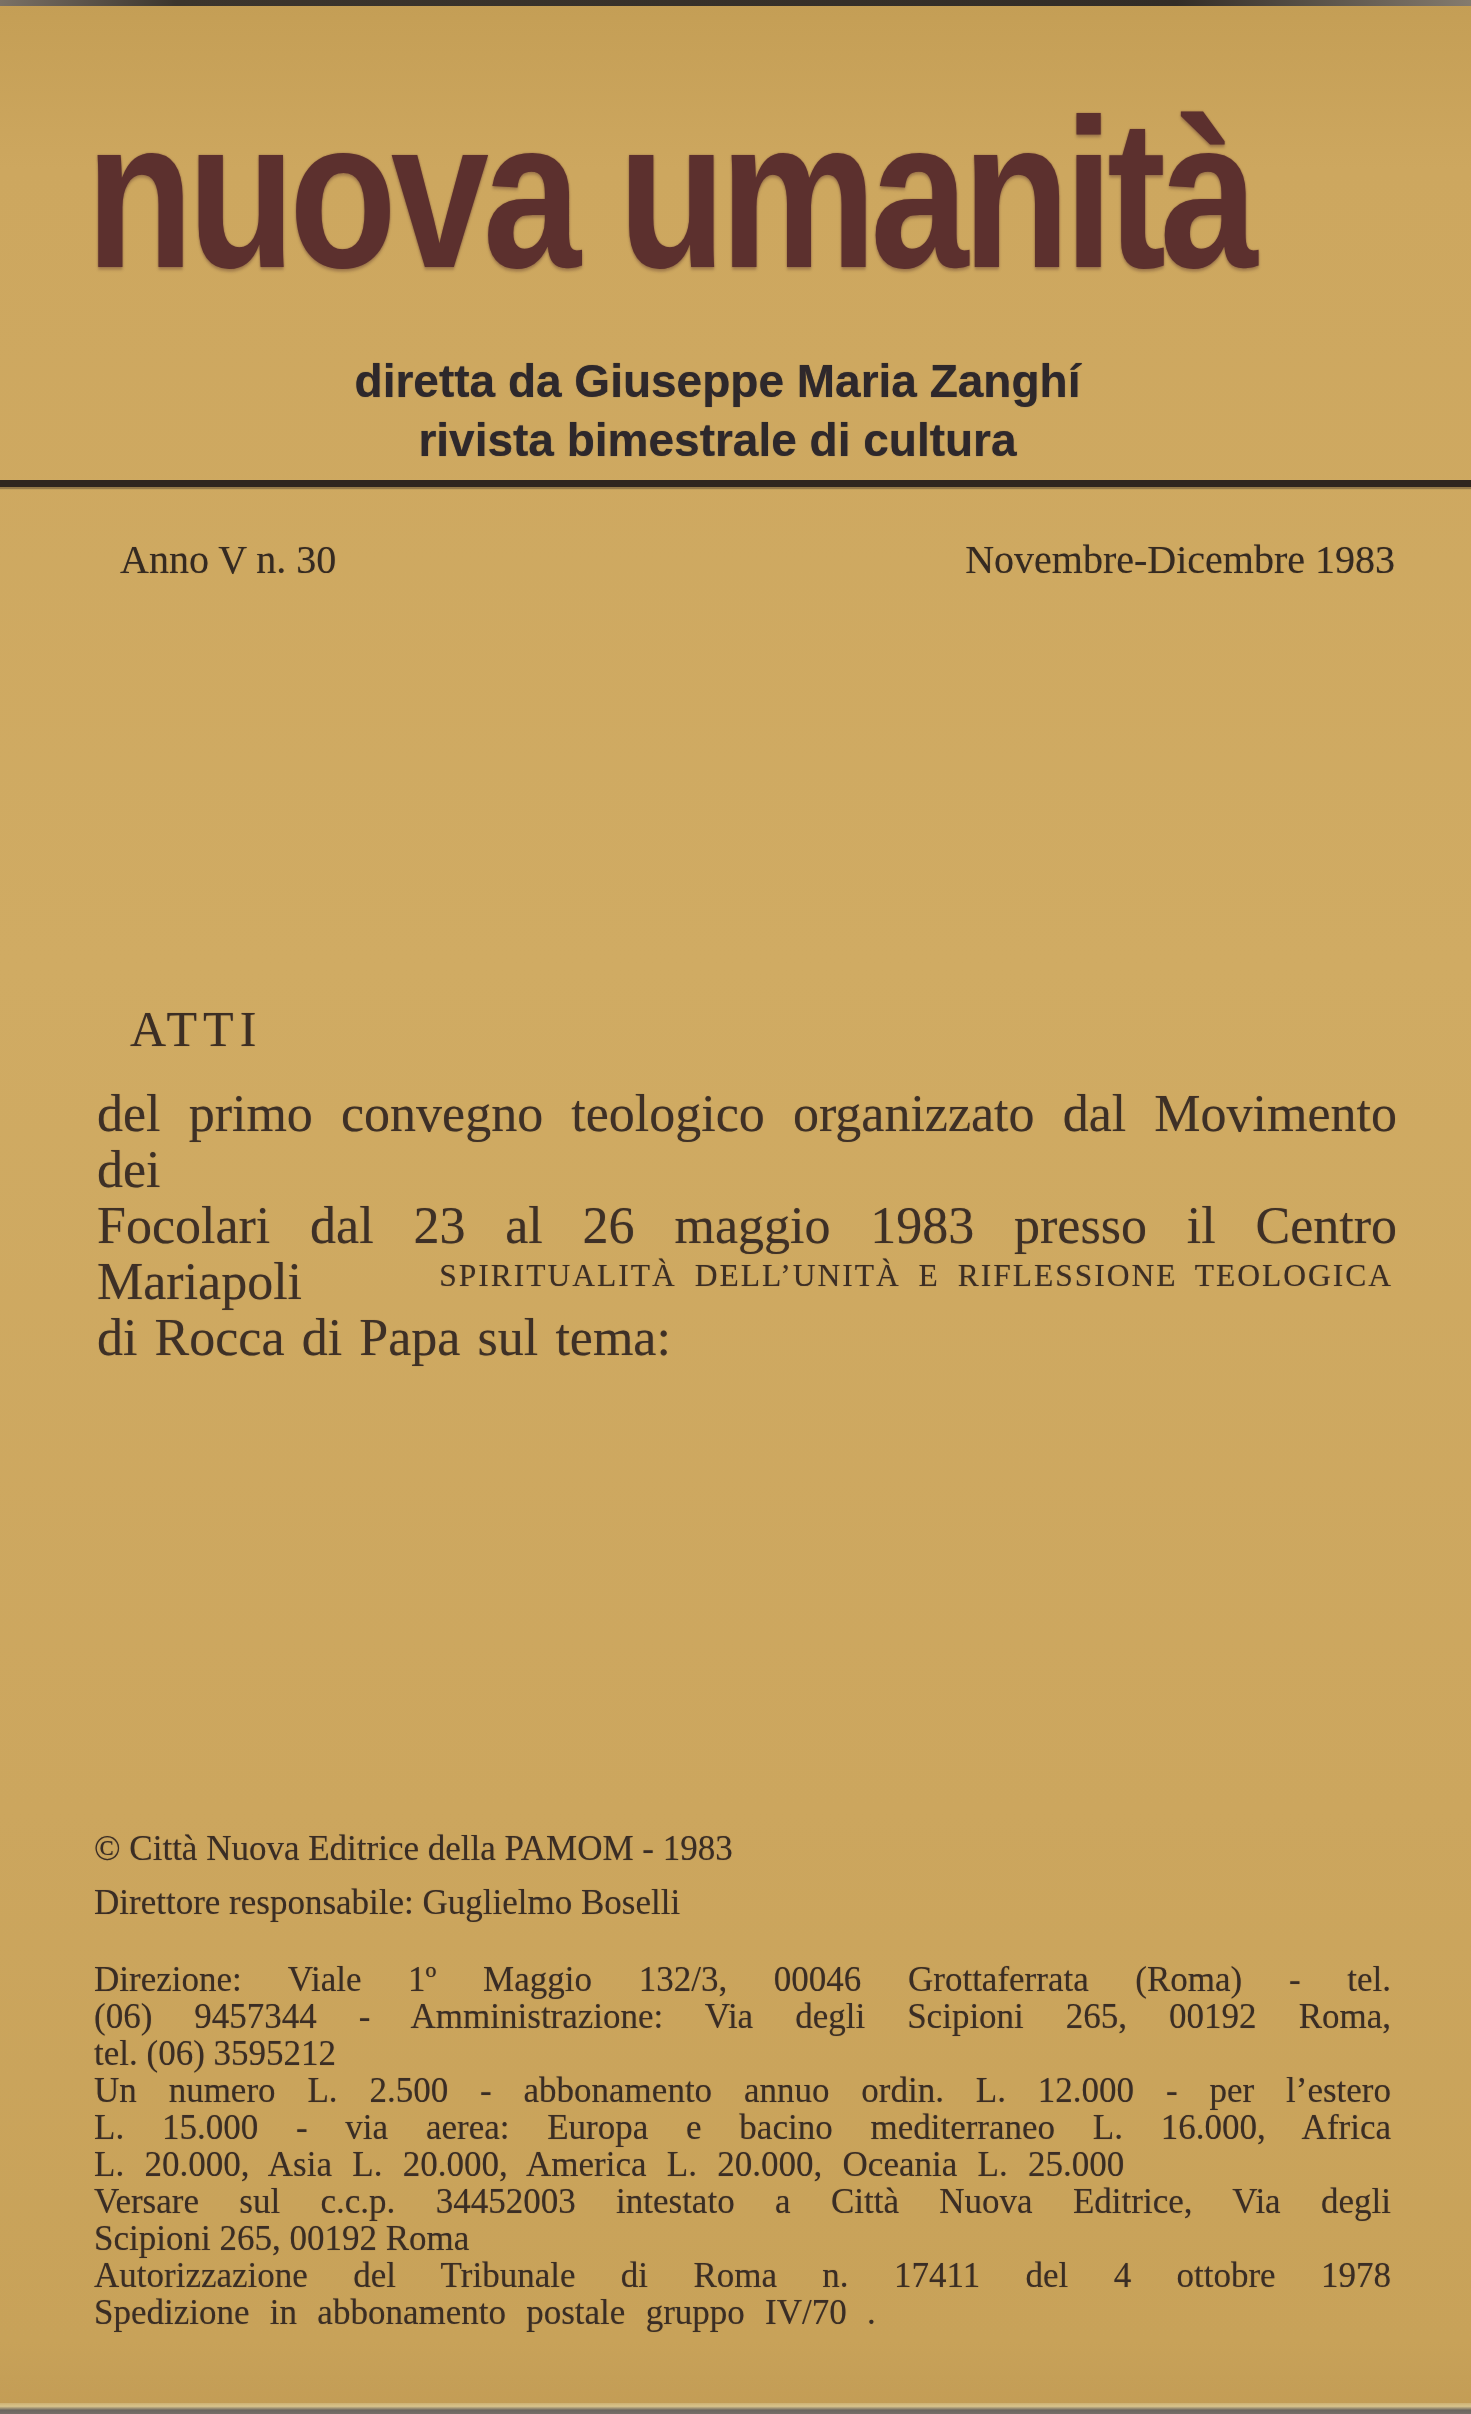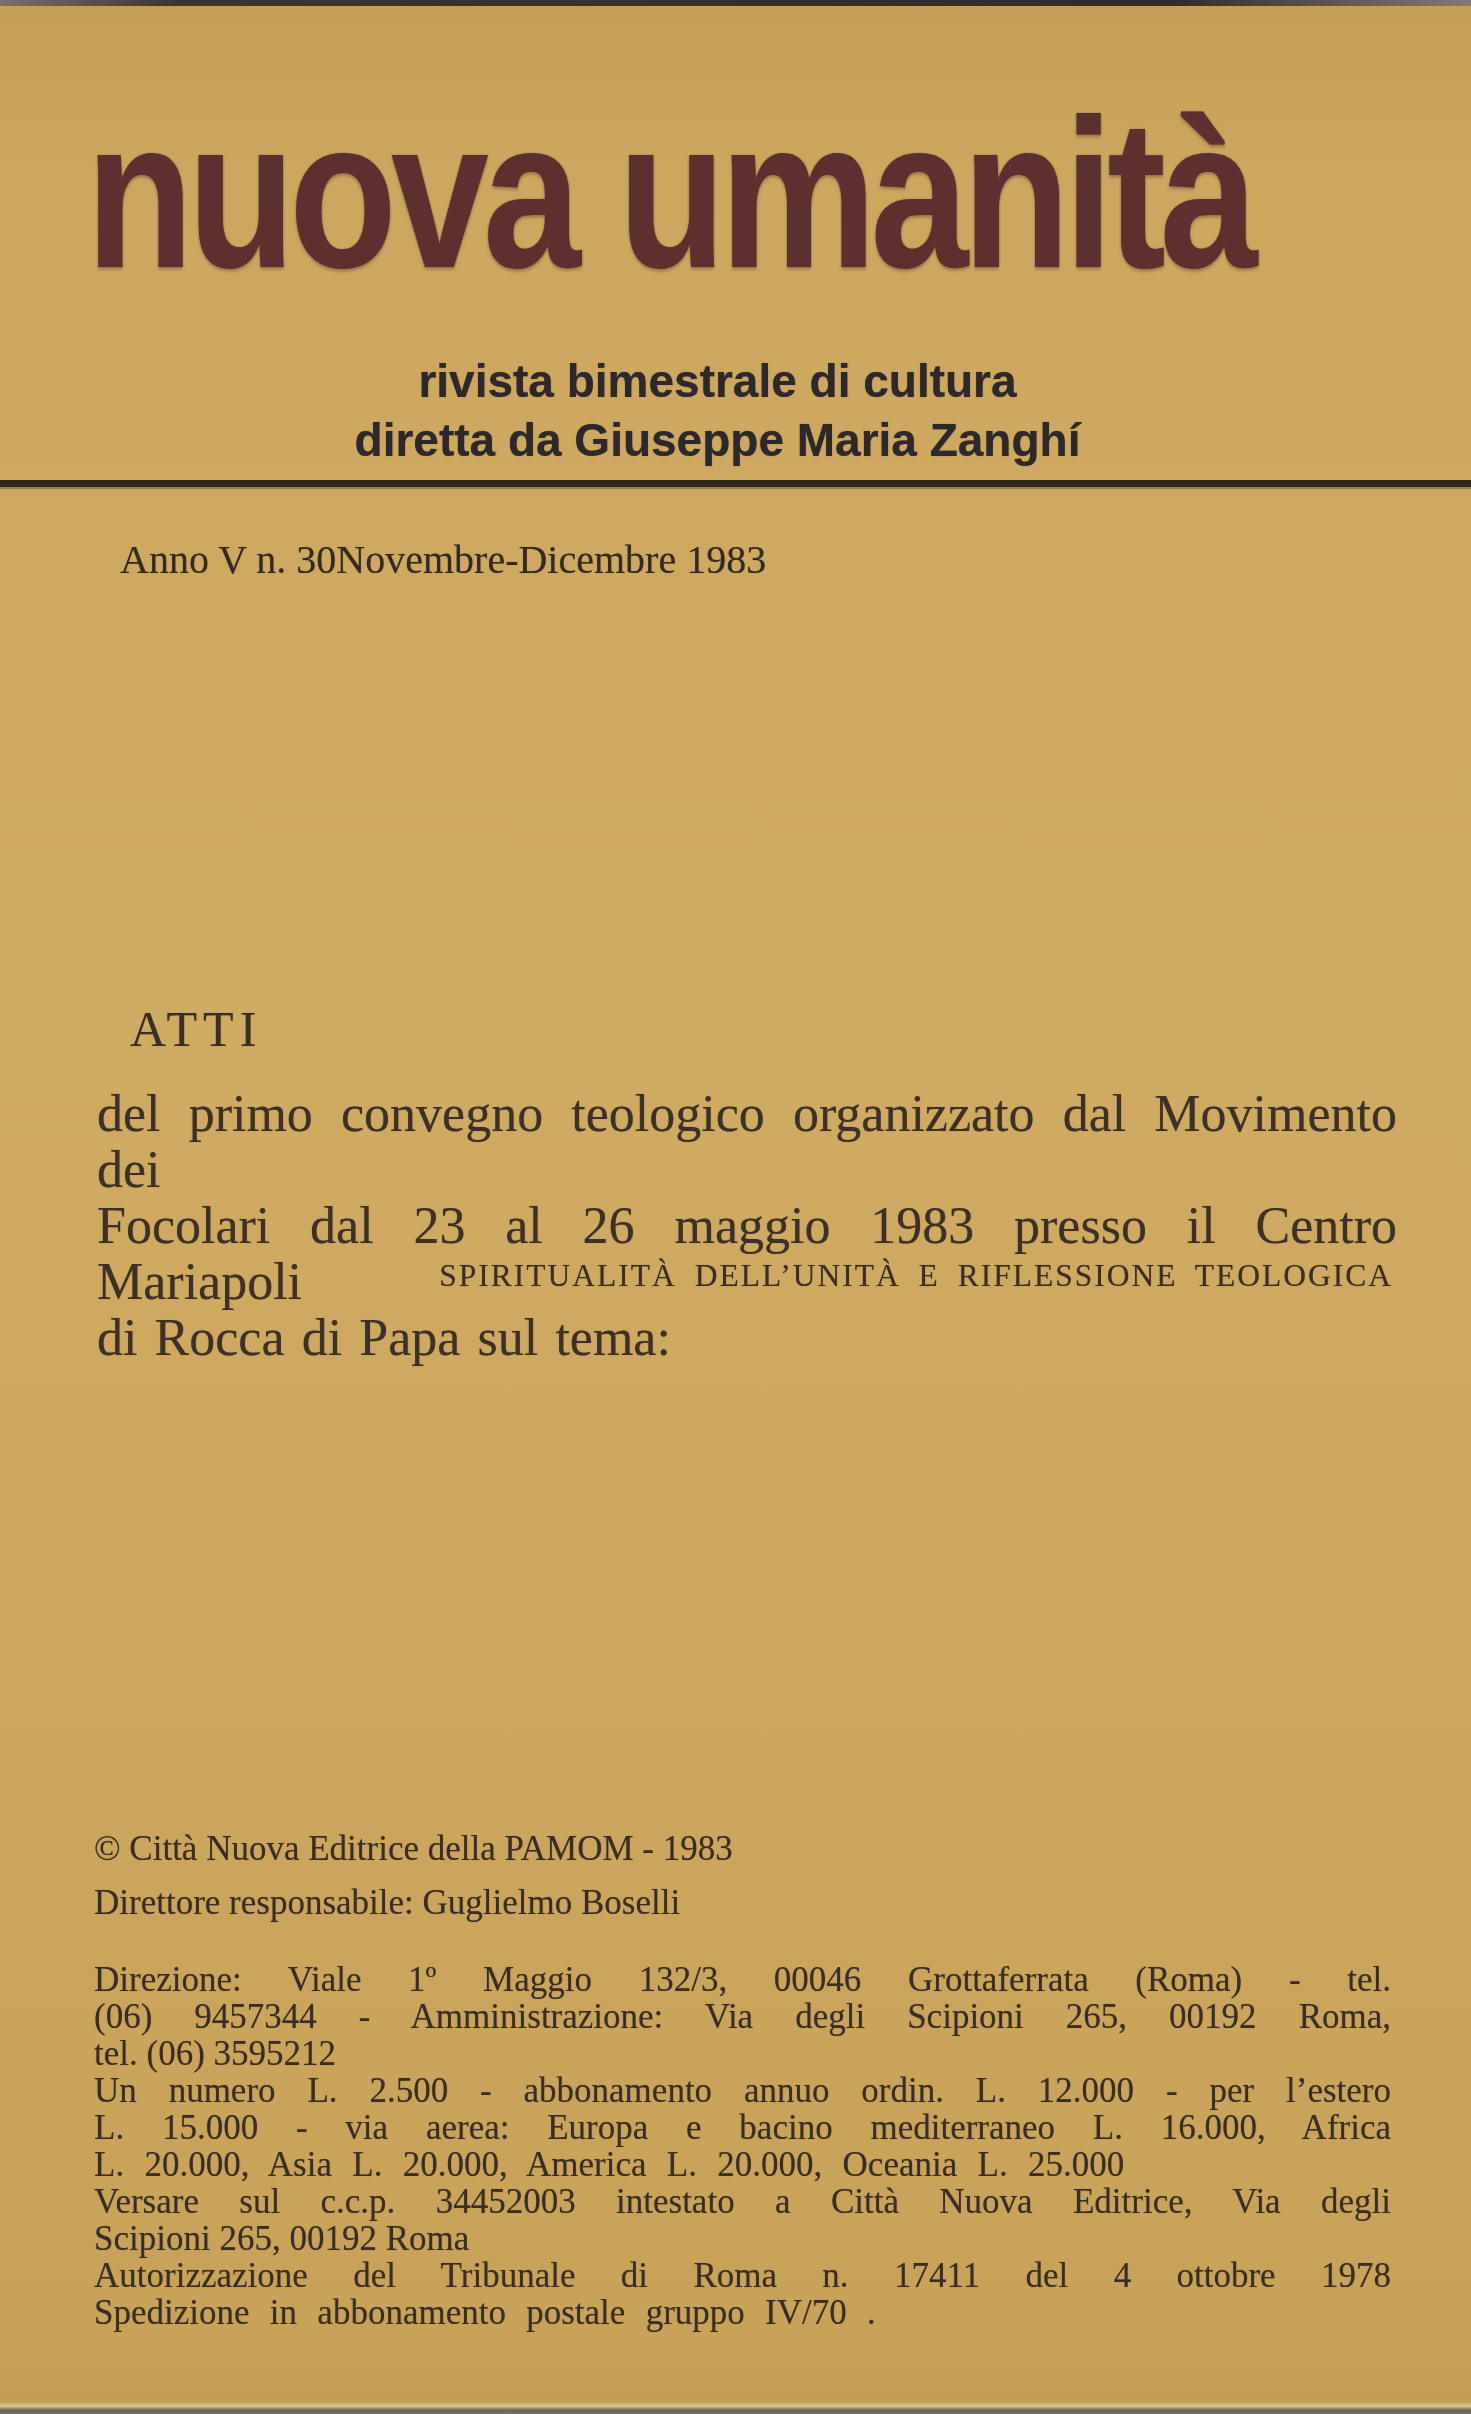--- a/index.html
+++ b/index.html
@@ -56,20 +56,21 @@
     position: absolute;
     left: 0; right: 0; top: 480px; height: 7px;
     background: #30261e;
     box-shadow: 0 2px 1px rgba(48, 38, 30, 0.35);
   }
 
   .issue-row {
     position: absolute;
     left: 120px; right: 76px; top: 536px;
     display: flex;
+    justify-content: space-between;
     font-size: 40px;
     color: #352a21;
   }
 
   .atti-heading {
     position: absolute;
     left: 130px; right: 60px; top: 1000px;
     text-align: left;
     font-size: 50px;
     letter-spacing: 6px;
@@ -114,22 +115,22 @@
 </head>
 <body>
 
 <div class="page">
 
   <div class="scan-edge-top"></div>
 
   <div class="journal-title">nuova umanità</div>
 
   <div class="subtitle-block">
+    <span class="line">diretta da Giuseppe Maria Zanghí</span>
     <span class="line">rivista bimestrale di cultura</span>
-    <span class="line">diretta da Giuseppe Maria Zanghí</span>
   </div>
 
   <div class="rule"></div>
 
   <div class="issue-row">
     <span class="soft">Anno V n. 30</span>
     <span class="soft">Novembre-Dicembre 1983</span>
   </div>
 
   <div class="atti-heading soft">ATTI</div>

